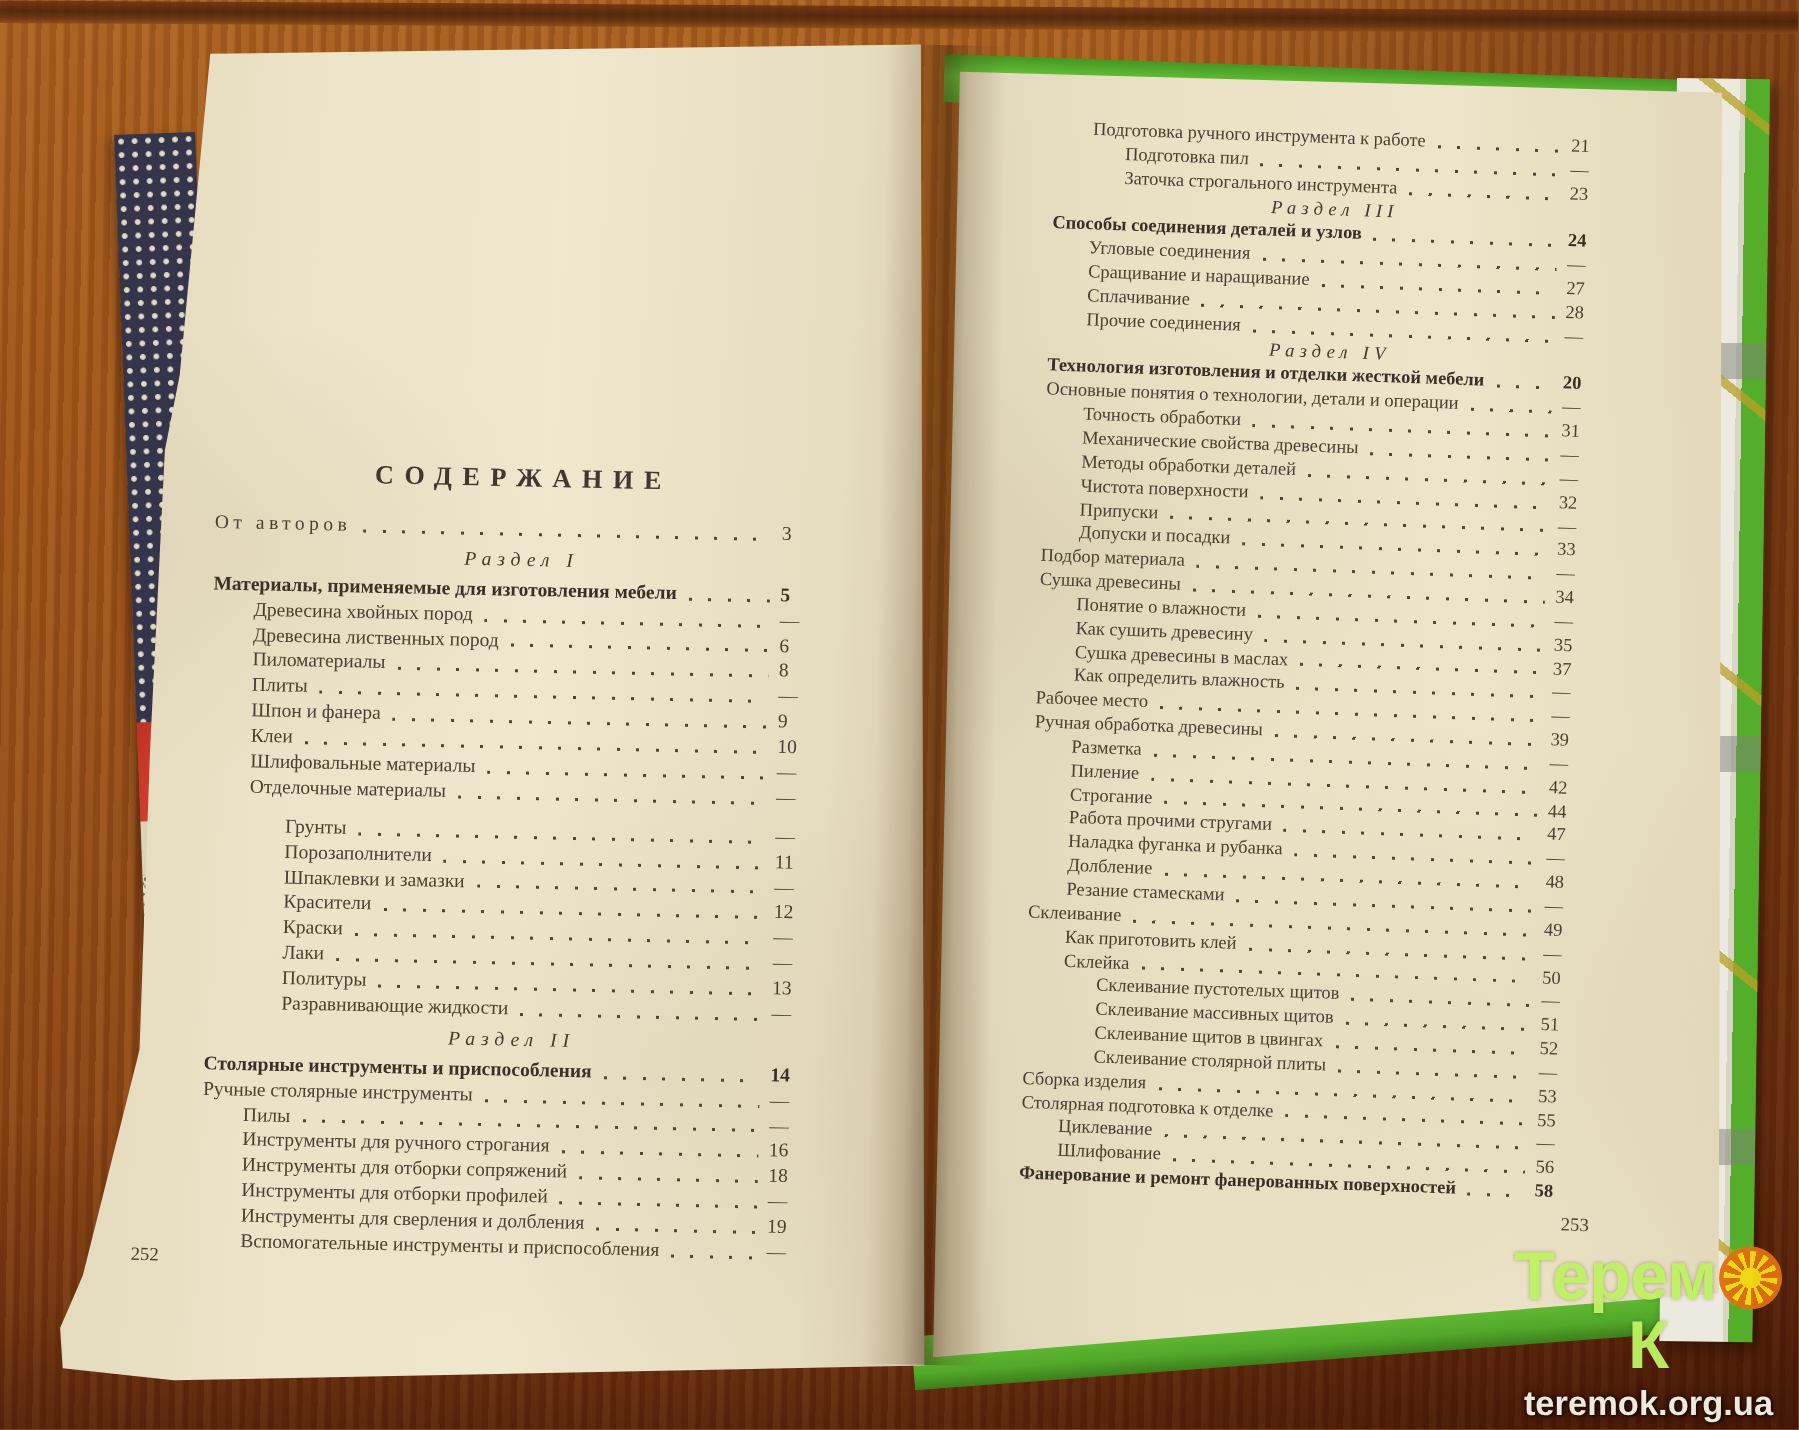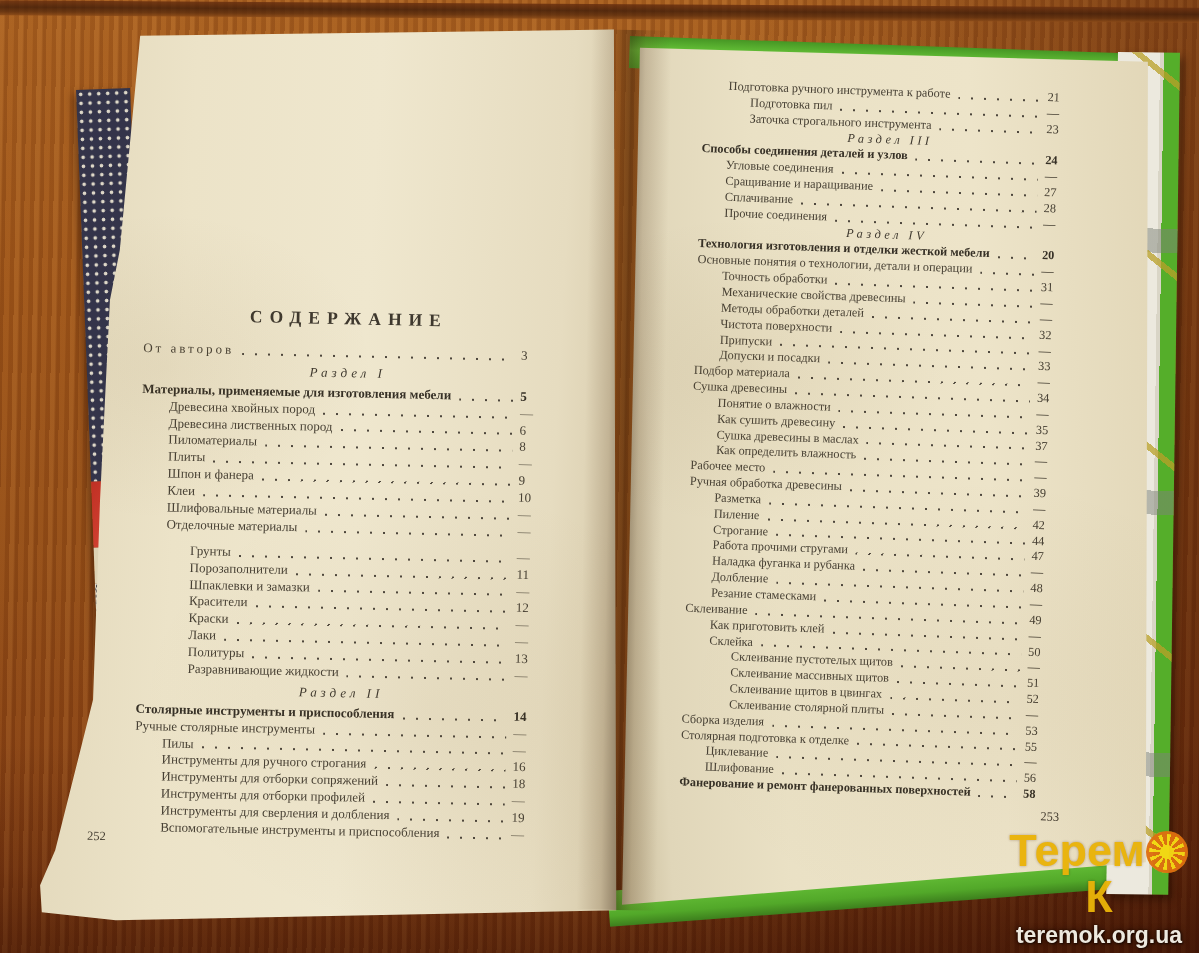--- a/index.html
+++ b/index.html
@@ -94,21 +94,21 @@
   .content-left .head { margin:4px 0 3px; }
   .content-right .head { letter-spacing:3.5px; }
 
   .pagenum { position:absolute; font-size:12.5px; color:#474034; }
   .pn-left { left:-46px; top:804px; }
   .pn-right { left:362px; top:719px; }
 
   
   .watermark { position:absolute; right:2px; bottom:4px; z-index:5; text-align:center;
     font-family:"Liberation Sans","DejaVu Sans",sans-serif; width:196px; }
-  .brand { font-size:45px; font-weight:bold; color:#eab308; letter-spacing:0;
+  .brand { font-size:45px; font-weight:bold; color:#bef264; letter-spacing:0;
     line-height:46px; text-shadow:0 0 3px rgba(70,25,0,.35); opacity:.96; }
   .sun { display:inline-block; width:42px; height:42px; border-radius:50%;
     vertical-align:-7px; margin:0 1px;
     background:
       radial-gradient(circle at 50% 50%, #f7d914 0 23%, transparent 24%),
       repeating-conic-gradient(from 0deg, #f7d914 0deg 13deg, #df6f10 13deg 30deg);
     box-shadow:inset 0 0 0 3px #df6f10; }
   .url { font-size:23px; font-weight:bold; color:#eee9df; margin-top:2px;
     text-shadow:0 0 6px rgba(30,10,0,.95), 0 0 2px rgba(30,10,0,.9), 1px 1px 2px rgba(0,0,0,.6); }
 </style>

